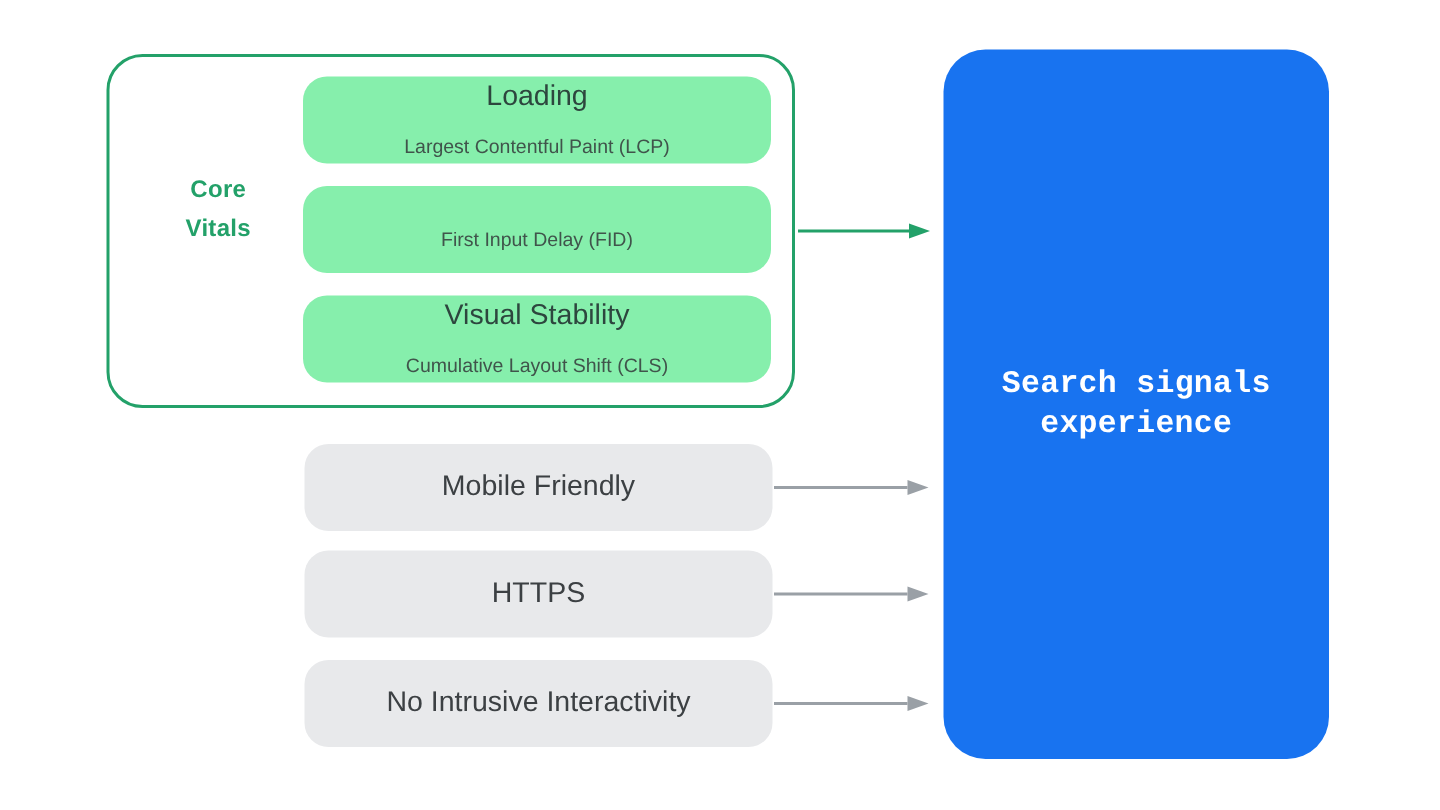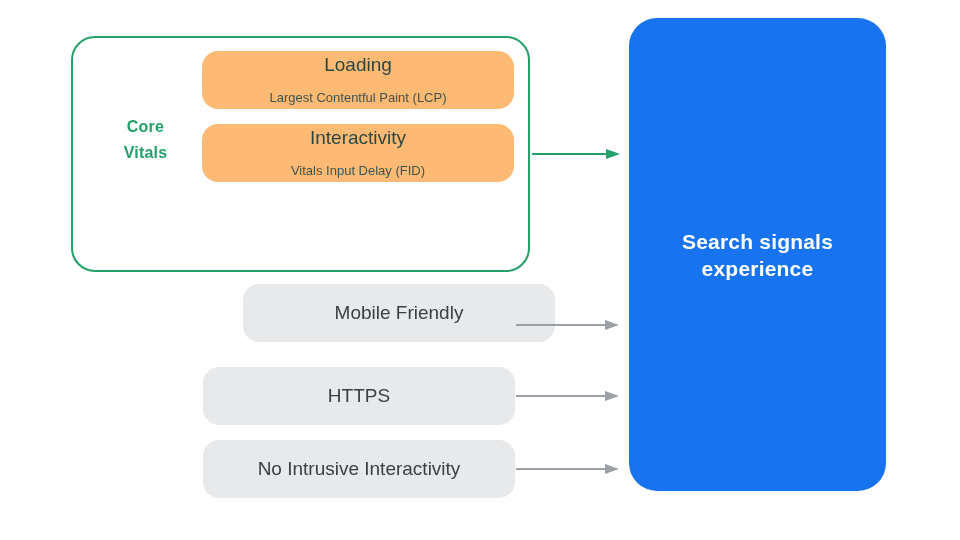--- a/index.html
+++ b/index.html
@@ -41,21 +41,21 @@
     letter-spacing: 0.2px;
   }
 
   
   .pill {
     position: absolute;
     left: 129px;
     width: 312px;
     height: 58px;
     border-radius: 16px;
-    background: #fdba74;
+    background: #86efac;
     display: flex;
     flex-direction: column;
     align-items: center;
     justify-content: center;
     text-align: center;
   }
   .pill-title {
     font-size: 19px;
     font-weight: 500;
     color: #2D463E;
@@ -81,36 +81,37 @@
     border-radius: 16px;
     background: #E8E9EB;
     display: flex;
     align-items: center;
     justify-content: center;
     text-align: center;
     font-size: 19px;
     font-weight: 500;
     color: #3C4043;
   }
-  .gray-1 { top: 284px; margin-left: 40px; }
+  .gray-1 { top: 296px; }
   .gray-2 { top: 367px; }
   .gray-3 { top: 440px; }
 
   
   .result-box {
     position: absolute;
     left: 629px;
-    top: 18px;
+    top: 33px;
     width: 257px;
     height: 473px;
     border-radius: 28px;
     background: #1873F0;
     display: flex;
     align-items: center;
     justify-content: center;
+    font-family: Liberation Mono, monospace;
   }
   .result-text {
     color: #ffffff;
     font-size: 21px;
     font-weight: bold;
     line-height: 27px;
     text-align: center;
     letter-spacing: 0.2px;
   }
 
@@ -150,24 +151,27 @@
       <div>Core</div>
       <div>Vitals</div>
     </div>
 
     <div class="pill pill-1">
       <div class="pill-title">Loading</div>
       <div class="pill-sub">Largest Contentful Paint (LCP)</div>
     </div>
 
     <div class="pill pill-2">
-      <div class="pill-title">Interactivity</div>
-      <div class="pill-sub">Vitals Input Delay (FID)</div>
-    </div>
-
+      <div class="pill-sub">First Input Delay (FID)</div>
+    </div>
+
+    <div class="pill pill-3">
+      <div class="pill-title">Visual Stability</div>
+      <div class="pill-sub">Cumulative Layout Shift (CLS)</div>
+    </div>
   </div>
 
   <div class="gray-row gray-1">
     <span>Mobile Friendly</span>
   </div>
   <div class="gray-row gray-2">
     <span>HTTPS</span>
   </div>
   <div class="gray-row gray-3">
     <span>No Intrusive Interactivity</span>

